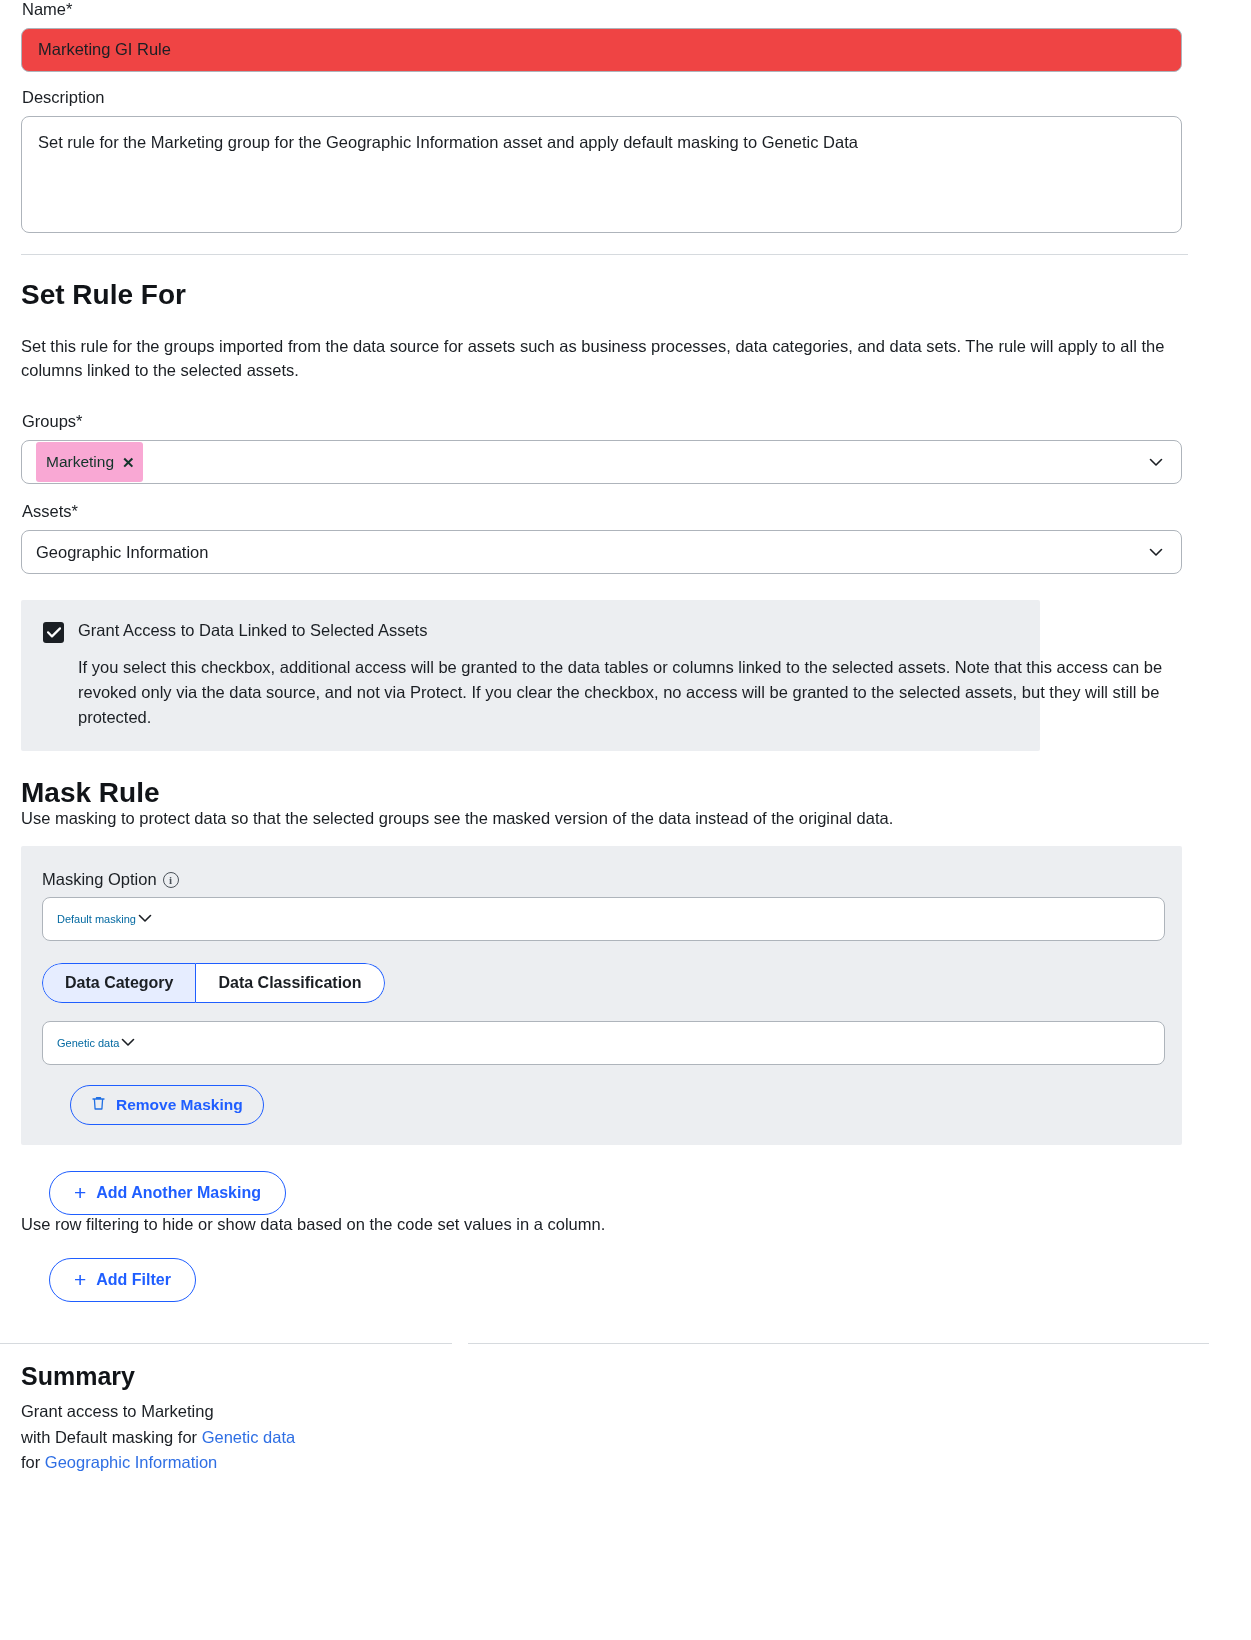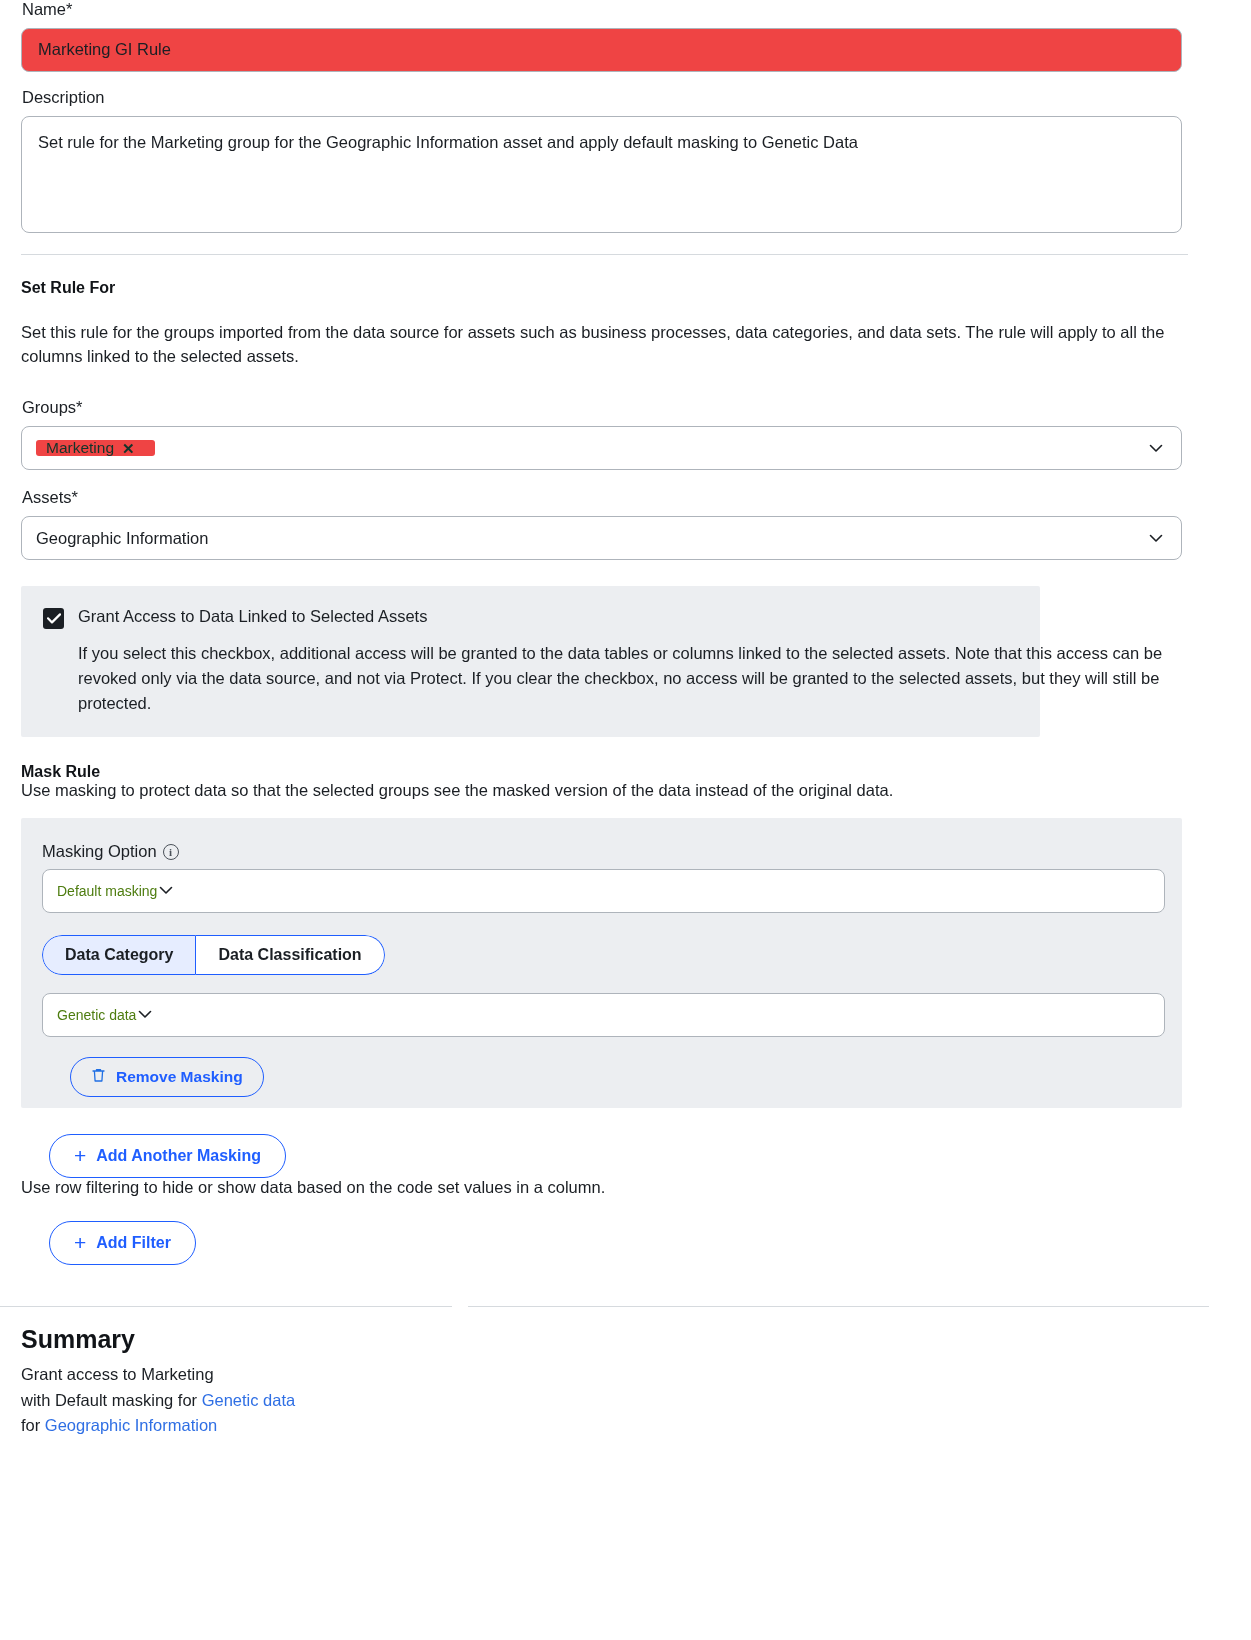--- a/index.html
+++ b/index.html
@@ -51,21 +51,21 @@
   }
 
   .divider {
     width: 1167px;
     height: 1px;
     background: #d6dade;
     margin: 21px 0 0 0;
   }
 
   .section-title {
-    font-size: 16px;
+    font-size: 28px;
     font-weight: bold;
     color: #111418;
     margin: 24px 0 0 0;
   }
   .section-desc {
     font-size: 16.5px;
     line-height: 1.45;
     color: #1b1f24;
     width: 1145px;
     margin: 24px 0 0 0;
@@ -90,24 +90,24 @@
     right: 16px;
     top: 50%;
     transform: translateY(-50%);
     width: 18px; height: 18px;
     display: flex; align-items: center; justify-content: center;
   }
   .chip {
     display: inline-flex;
     align-items: center;
     gap: 8px;
-    background: #ef4444;
+    background: #f9a8d4;
     border-radius: 3px;
-    height: 16px;
-    padding: 0 20px 0 10px;
+    height: 40px;
+    padding: 0 8px 0 10px;
     font-size: 15.5px;
     color: #13342a;
   }
   .chip .x {
     font-size: 15px;
     font-weight: bold;
     color: #13342a;
     cursor: pointer;
     line-height: 1;
   }
@@ -151,21 +151,21 @@
   
   .sub-desc {
     font-size: 16.5px;
     color: #1b1f24;
     margin-top: 0;
   }
   .mask-panel {
     width: 1161px;
     background: #eceef1;
     border-radius: 2px;
-    padding: 24px 21px 11px 21px;
+    padding: 24px 21px 20px 21px;
     margin-top: 18px;
   }
   .mask-label {
     display: flex;
     align-items: center;
     gap: 6px;
     font-size: 16.5px;
     color: #1b1f24;
     margin-bottom: 8px;
   }
@@ -184,22 +184,22 @@
   .inner-select {
     width: 1123px;
     height: 44px;
     border: 1px solid #aeb4bb;
     border-radius: 8px;
     background: #fff;
     display: flex;
     align-items: center;
     padding: 0 14px;
     position: relative;
-    font-size: 14px;
-    color: #4d7c0f;
+    font-size: 11px;
+    color: #0369a1;
   }
   .seg {
     display: inline-flex;
     margin: 22px 0 18px 0;
     height: 40px;
     border-radius: 22px;
     overflow: hidden;
   }
   .seg-btn {
     height: 40px;

